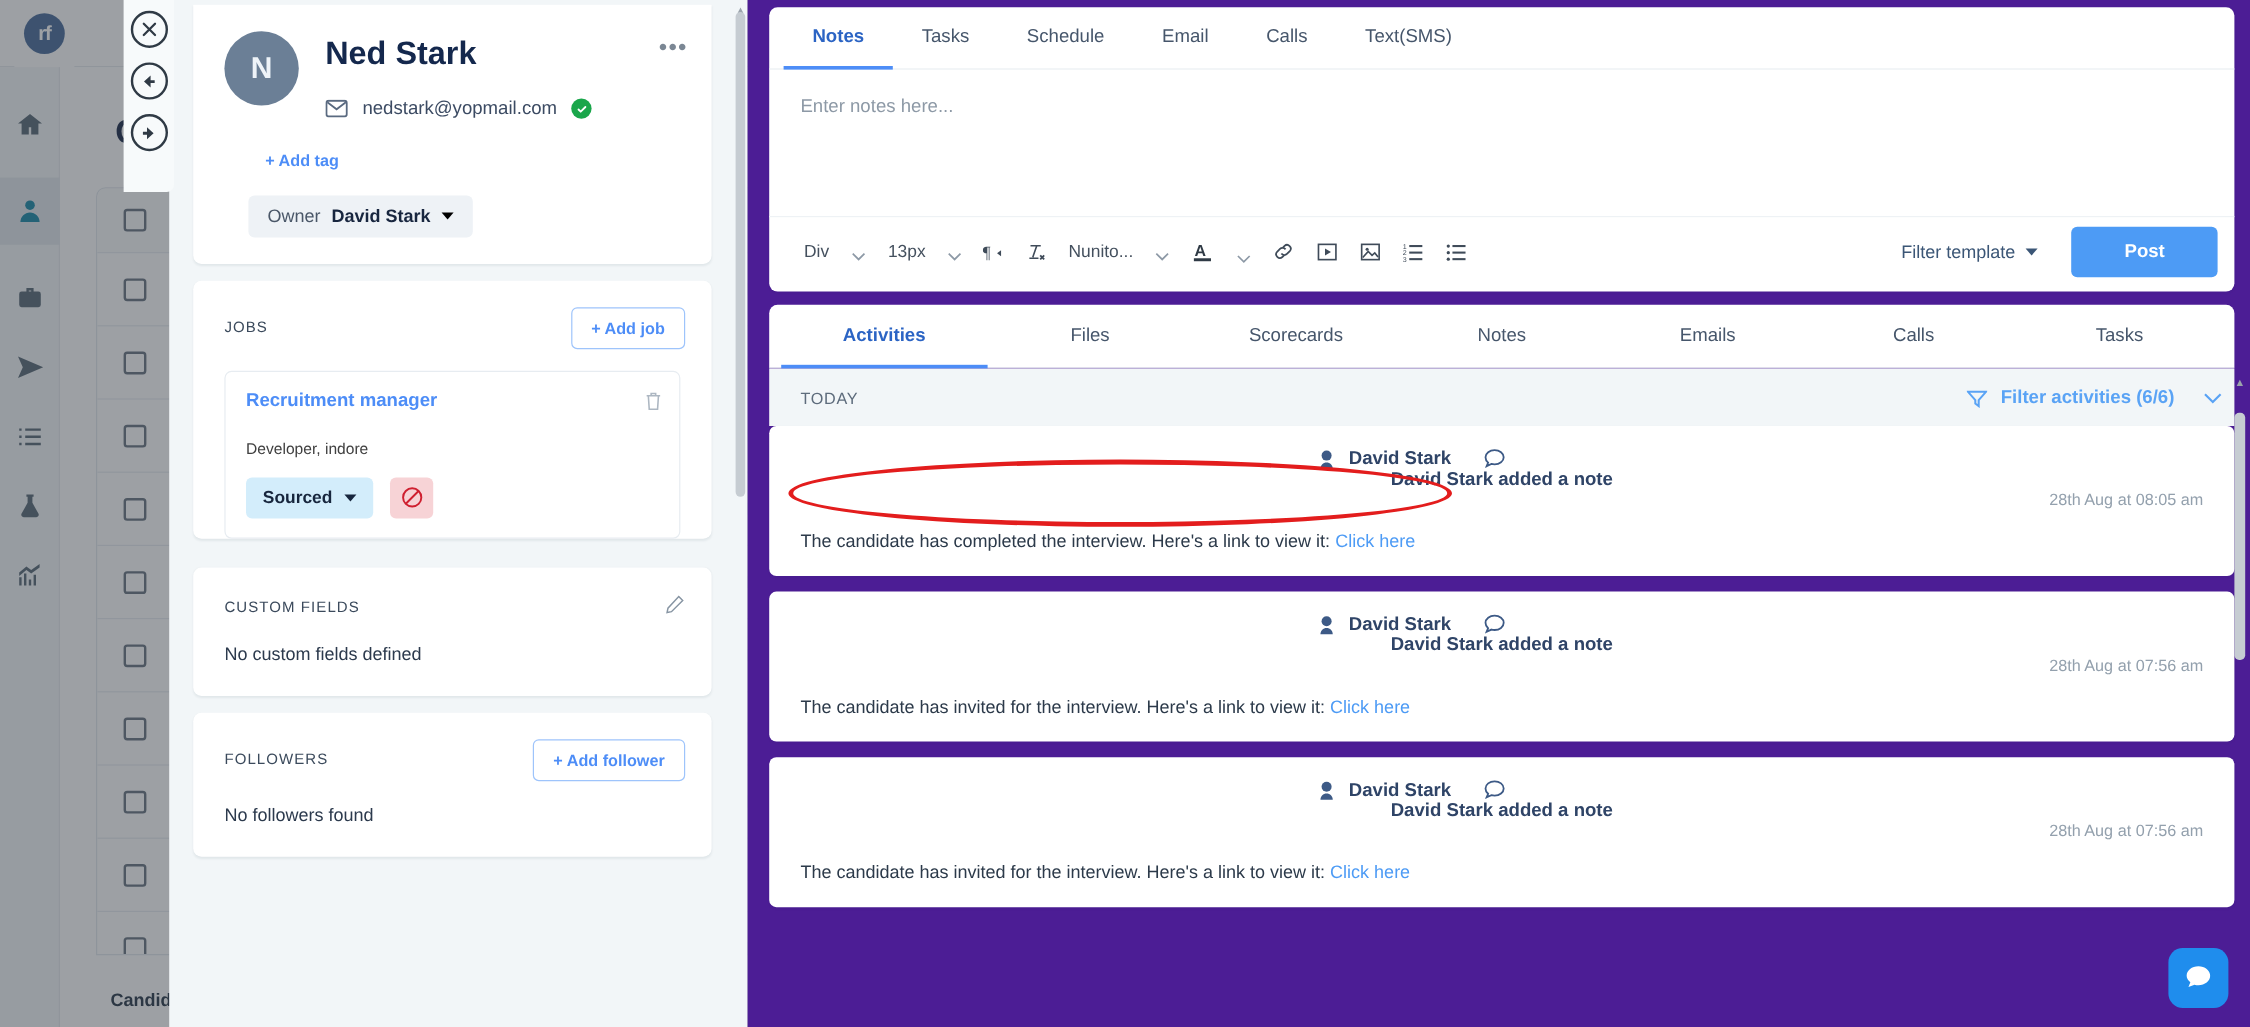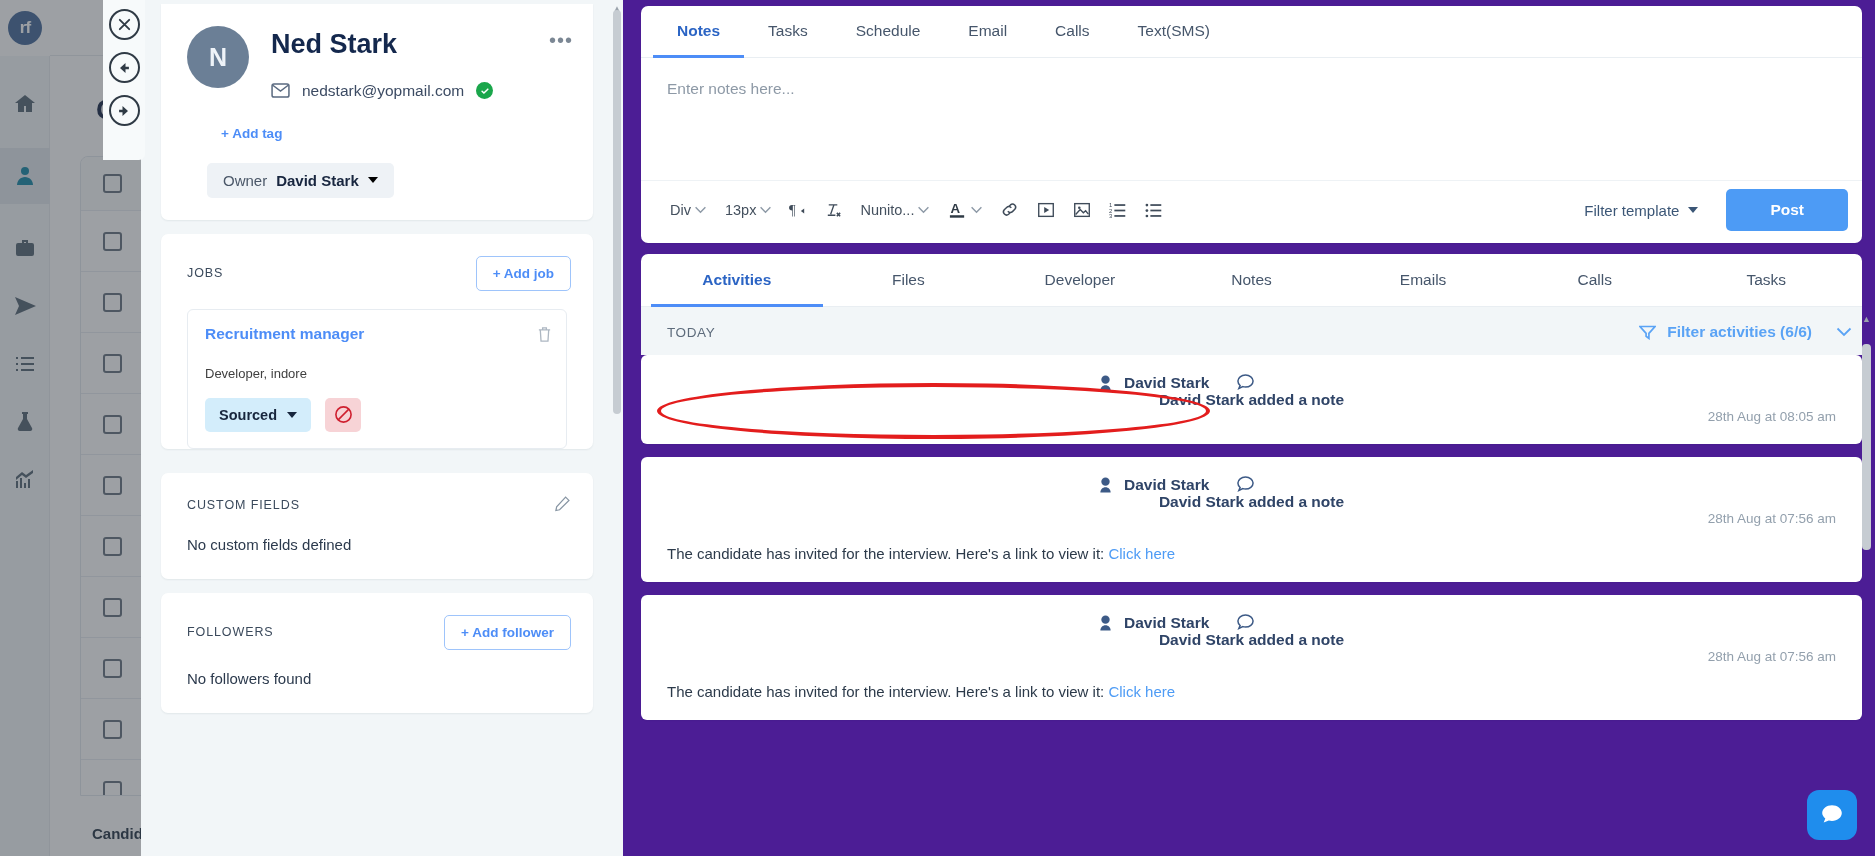--- a/index.html
+++ b/index.html
@@ -7,21 +7,21 @@
     width: 1875px; height: 856px;
     font-family: "Liberation Sans", sans-serif;
     overflow: hidden;
     background: #ffffff;
   }
   .app { position: relative; width: 1875px; height: 856px; }
 
   
   .bg-layer { position: absolute; inset: 0; background: #ffffff; }
   .bg-logo {
-    position: absolute; left: 0; top: 0; width: 50px; height: 56px;
+    position: absolute; left: 12px; top: 0; width: 50px; height: 56px;
     display: flex; align-items: center; justify-content: center;
     background: #ffffff;
     text-align: right;
   }
   .bg-logo .mark {
     width: 34px; height: 34px; border-radius: 50%;
     background: #4a6d9c; color: #fff; font-weight: 700; font-size: 17px;
     display: flex; align-items: center; justify-content: center;
     letter-spacing: -1px;
   }
@@ -174,21 +174,21 @@
     white-space: nowrap;
   }
   .tab.active { color: #2b64c4; font-weight: 700; border-bottom-color: #4d8df7; }
   .notes-input {
     padding: 22px 26px; min-height: 122px; font-size: 15.5px; color: #8d99a6;
   }
   .toolbar {
     display: flex; align-items: center; gap: 0; padding: 8px 14px 12px 20px;
     border-top: 1px solid #eef2f5;
   }
-  .tb-item { display: flex; align-items: center; gap: 3px; color: #44505e; font-size: 14.5px; cursor: pointer; padding: 5px 9px; }
+  .tb-item { display: flex; align-items: flex-end; gap: 18px; color: #44505e; font-size: 14.5px; cursor: pointer; padding: 5px 9px; }
   .tb-ico { color: #3f4b59; display: flex; align-items: center; cursor: pointer; padding: 5px 8px; }
   .tb-spacer { flex: 1; }
   .sel-template { display: flex; align-items: center; gap: 9px; color: #3b5676; font-size: 15px; cursor: pointer; }
   .post-btn {
     background: #4d9bf5; color: #fff; border: none; border-radius: 5px;
     font-size: 15.5px; font-weight: 700; padding: 12px 44px; cursor: pointer;
   }
 
   .act-tabs {
     display: flex; background: #fff; margin-top: 11px;
@@ -561,21 +561,21 @@
           <span>Filter template</span>
           <span class="caret"></span>
         </div>
         <button class="post-btn" style="margin-left:28px">Post</button>
       </div>
     </div>
 
     <div class="act-tabs">
       <div class="act-tab active">Activities</div>
       <div class="act-tab">Files</div>
-      <div class="act-tab">Developer</div>
+      <div class="act-tab">Scorecards</div>
       <div class="act-tab">Notes</div>
       <div class="act-tab">Emails</div>
       <div class="act-tab">Calls</div>
       <div class="act-tab">Tasks</div>
     </div>
 
     <div class="today-row">
       <div class="today-lbl">TODAY</div>
       <div class="filter-ctl">
         <svg width="17" height="15" viewBox="0 0 18 16" fill="none" stroke="currentColor" stroke-width="1.8">
@@ -599,20 +599,24 @@
           <span class="act-title">David Stark added a note</span>
           <span class="act-user">
             <svg width="19" height="19" viewBox="0 0 20 20" fill="#3d5a86">
                 <circle cx="10" cy="7" r="4.4"></circle>
                 <path d="M4.6 18.4c0-3 2.4-5.4 5.4-5.4s5.4 2.4 5.4 5.4z"></path>
               </svg>
             <span class="act-user-name">David Stark</span>
           </span>
           <span class="act-time">28th Aug at 08:05 am</span>
         </div>
+        <div class="act-body">
+          <span>The candidate has completed the interview. Here's a link to view it:</span>
+          <span class="act-link">Click here</span>
+        </div>
         <div class="annot"></div>
       </div>
 
       <div class="act-card">
         <div class="act-top">
           <span class="act-ico">
             <svg width="19" height="18" viewBox="0 0 20 19" fill="none" stroke="currentColor" stroke-width="1.6">
                 <path d="M10 2.2c4.4 0 8 2.8 8 6.3s-3.6 6.3-8 6.3c-1 0-2-.15-2.8-.4L3 16.3l1.3-3.1C2.9 12 2 10.3 2 8.5c0-3.5 3.6-6.3 8-6.3z"></path>
               </svg>
           </span>

